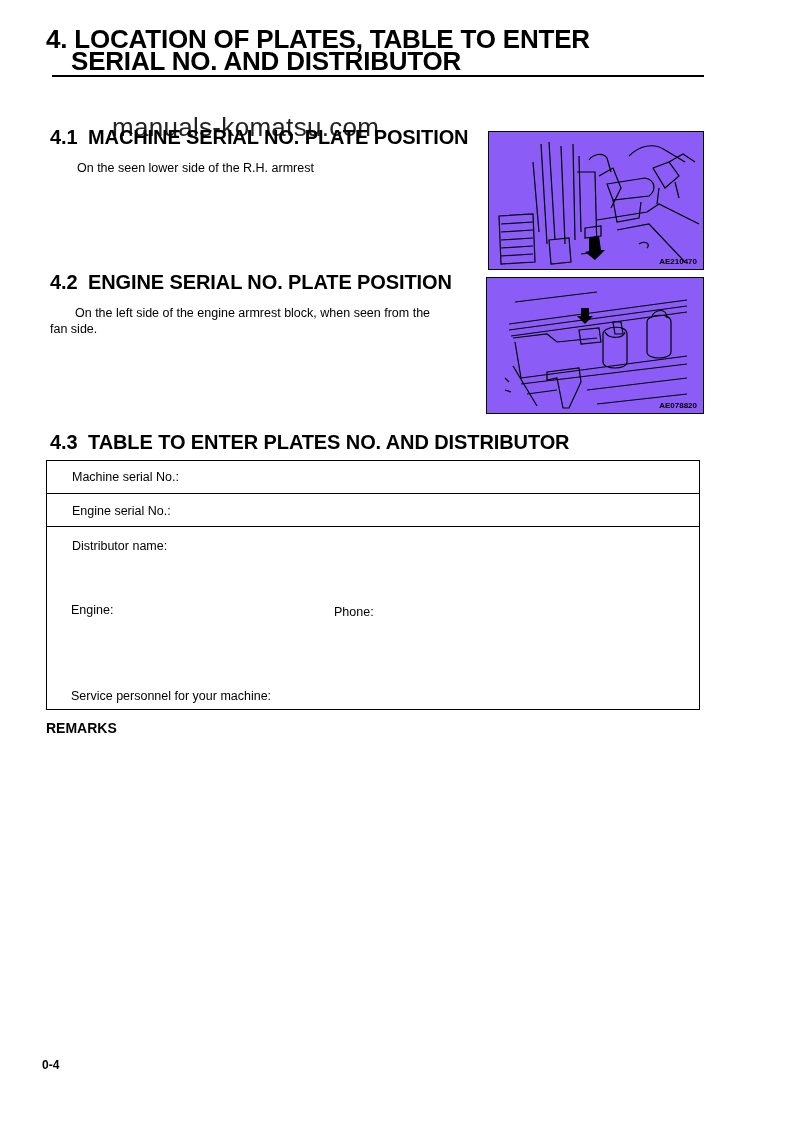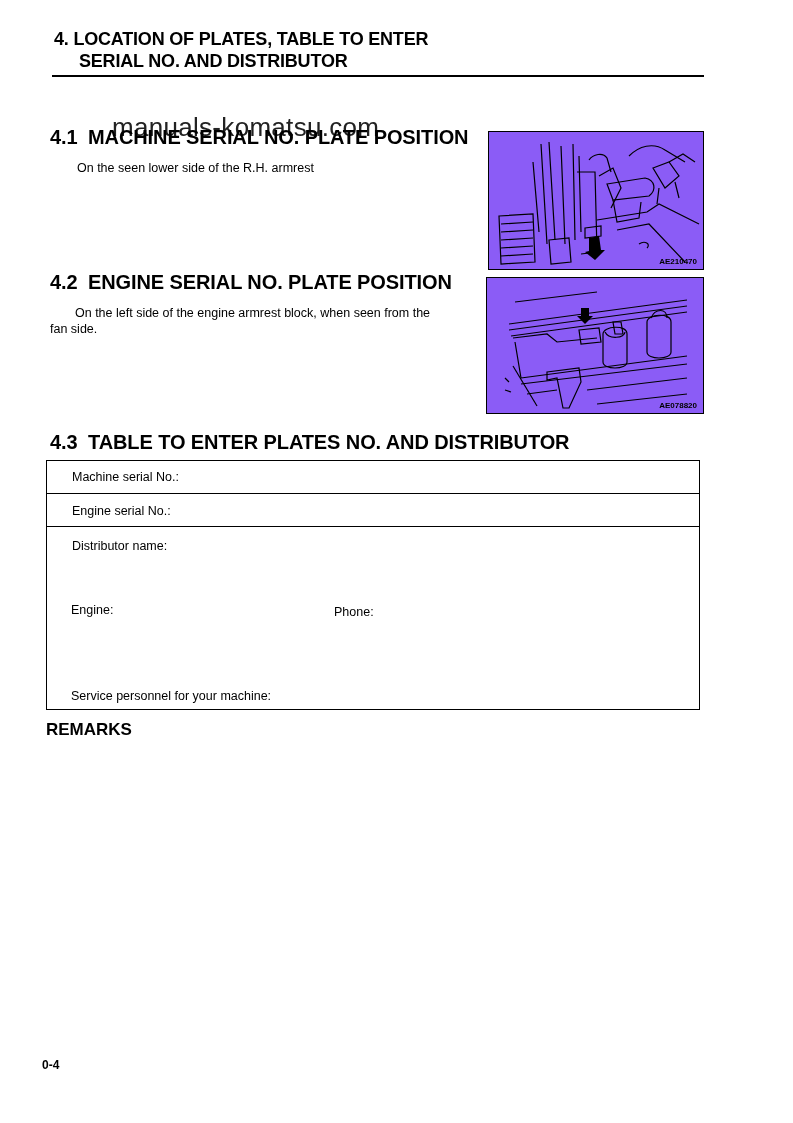--- a/index.html
+++ b/index.html
@@ -1,30 +1,30 @@
 <!DOCTYPE html>
 <html><head>
   <meta charset="utf-8">
   <style>
     html, body { margin: 0; padding: 0; background: #ffffff; }
     body { width: 793px; height: 1123px; position: relative; overflow: hidden; color: #000; font-family: "Liberation Sans", sans-serif; }
     .abs { position: absolute; }
-    .title { left: 54px; top: 28px; font-size: 18px; font-weight: bold; line-height: 22px; letter-spacing: -0.2px; }
+    .title { left: 46px; top: 28px; font-size: 26px; font-weight: bold; line-height: 22px; letter-spacing: -0.2px; }
     .title .l2 { padding-left: 25px; display: block; }
     .title-rule { left: 52px; top: 75px; width: 652px; height: 1.5px; background: #000; }
     .sec-h { font-weight: bold; font-size: 20px; letter-spacing: -0.1px; }
     .sec-h .num { display: inline-block; width: 38px; }
     .body-text { font-size: 12.5px; line-height: 16px; }
     .fig { border: 1.5px solid #000; background: #8b5cf6; overflow: hidden; }
     .fig svg { display: block; }
     .fig-code { position: absolute; right: 6px; bottom: 3px; font-size: 8px; font-weight: bold; }
     .table { left: 46px; top: 460px; width: 652px; height: 248px; border: 1.2px solid #000; }
     .row { position: absolute; left: 0; width: 100%; border-bottom: 1.2px solid #000; }
     .cell-label { position: absolute; font-size: 12.5px; }
-    .remarks { left: 46px; top: 720px; font-size: 17px; font-weight: bold; }
+    .remarks { left: 46px; top: 720px; font-size: 14px; font-weight: bold; }
     .page-no { left: 42px; top: 1058px; font-size: 12px; font-weight: bold; }
     .watermark { left: 112px; top: 112px; font-size: 26px; color: #222; letter-spacing: 0.3px; font-family: "Liberation Sans", sans-serif; }
   </style>
 </head>
 <body>
 
 <div class="abs title">
   <span>4. LOCATION OF PLATES, TABLE TO ENTER</span>
   <span class="l2">SERIAL NO. AND DISTRIBUTOR</span>
 </div>

